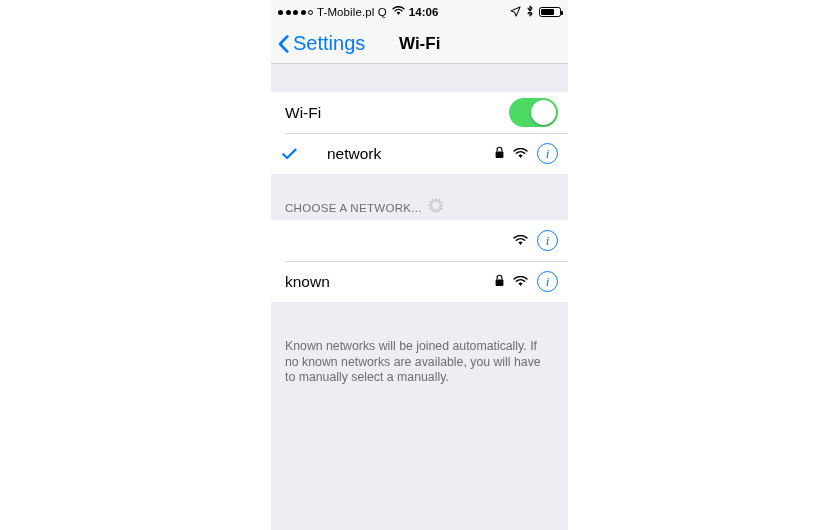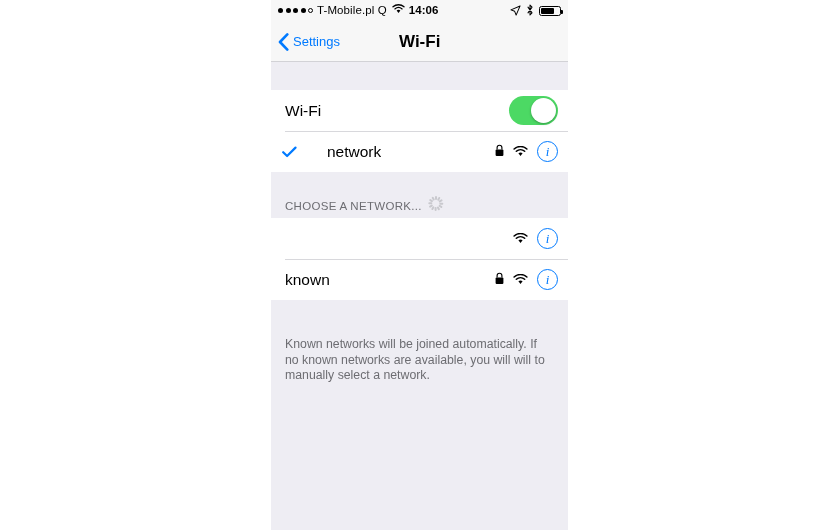--- a/index.html
+++ b/index.html
@@ -22,22 +22,22 @@
     width:297px; height:530px;
     background:#eeedf3;
     overflow:hidden;
   }
 
   
   .statusbar {
     height:22px;
     background:#f7f7f7;
     display:flex;
-    align-items:flex-start;
-    padding:4px 7px;
+    align-items:center;
+    padding:12px 7px;
     font-size:11.5px;
     color:#000;
     letter-spacing:.1px;
   }
   .sb-left { display:flex; align-items:center; gap:4px; }
   .dots { display:flex; align-items:center; gap:2.5px; }
   .dot { width:5px; height:5px; border-radius:50%; background:#000; }
   .dot.empty { background:transparent; border:1px solid #000; width:5px; height:5px; }
   .carrier { font-size:11.5px; white-space:nowrap; }
   .sb-wifi { margin-left:1px; }
@@ -61,21 +61,21 @@
     background:#f7f7f7;
     display:flex;
     align-items:center;
     position:relative;
     border-bottom:1px solid #d2d2d6;
   }
   .back-btn {
     display:flex; align-items:center;
     margin-left:7px;
     color:#007aff;
-    font-size:13px;
+    font-size:20px;
     cursor:pointer;
   }
   .chev { margin-right:4px; display:flex; align-items:center; }
   .nav-title {
     position:absolute;
     left:128px;
     font-size:17px;
     font-weight:bold;
     color:#000;
   }
@@ -314,16 +314,16 @@
           <span class="info-btn">i</span>
         </span>
       </div>
 
 
     </div>
 
     <div class="gap" style="height:27px"></div>
 
 
-    <div class="footer">Known networks will be joined automatically. If no known networks are available, you will will to manually select a network.</div>
+    <div class="footer">Known networks will be joined automatically. If no known networks are available, you will have to manually select a manually.</div>
 
   </div>
 </div>
 
 </body></html>

